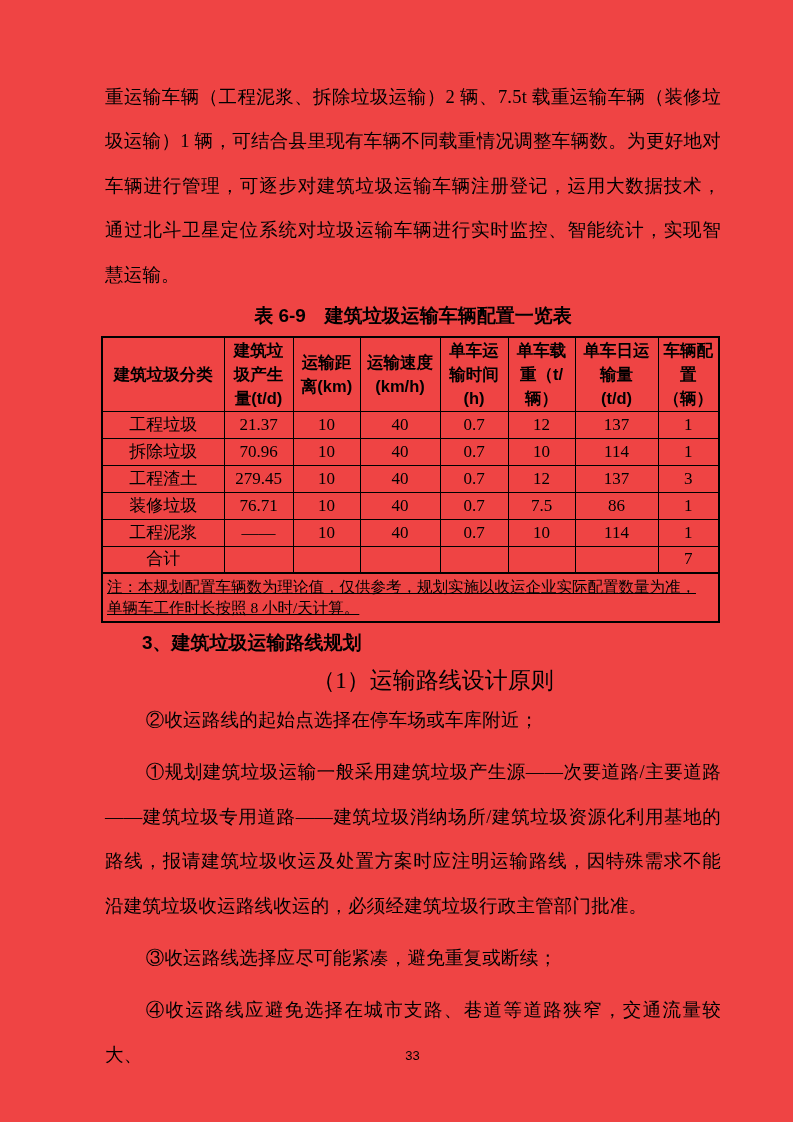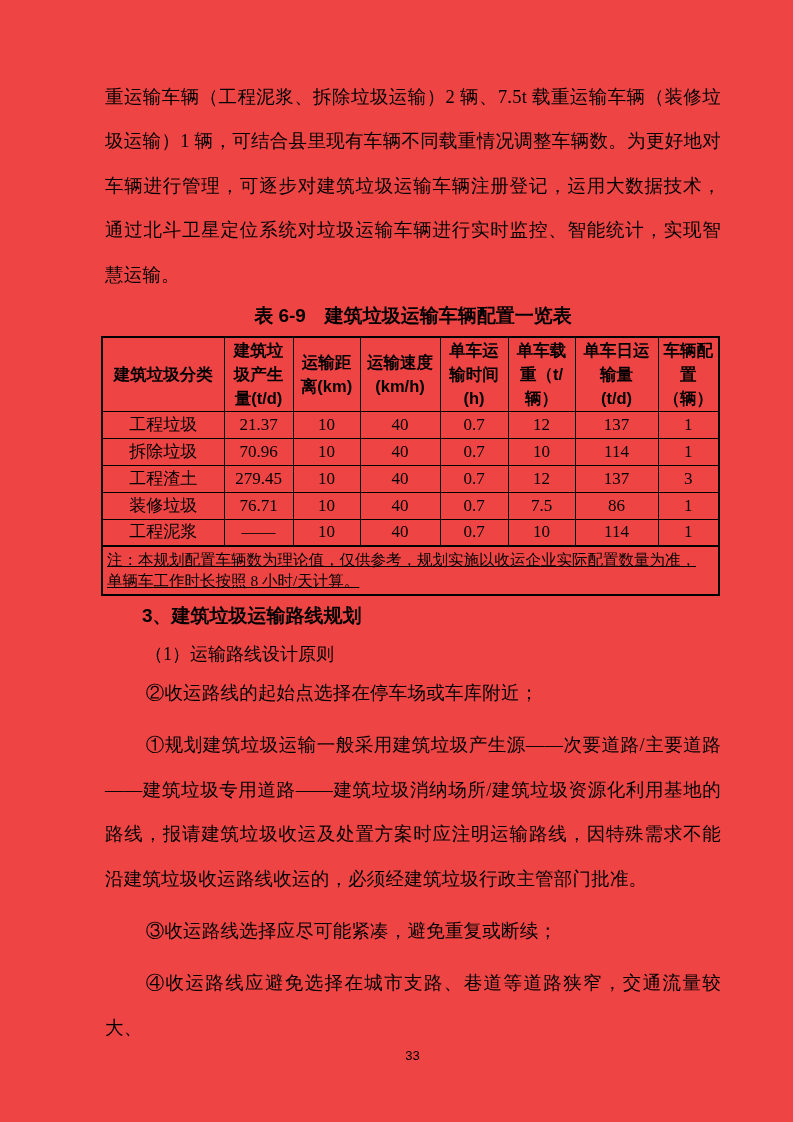--- a/index.html
+++ b/index.html
@@ -68,23 +68,24 @@
   .section-heading {
     margin: 7px 0 0 0;
     font-family: "Liberation Sans", "DejaVu Sans", sans-serif;
     font-weight: bold;
     font-size: 19px;
     line-height: 26px;
     text-indent: 37px;
   }
   .sub-heading {
     margin: 10px 0 0 0;
-    font-size: 18px;
+    font-size: 23px;
     line-height: 30px;
     text-indent: 40px;
+    text-align: center;
   }
   p.list-para {
     margin: 8px 0 0 0;
     font-size: 18.5px;
     line-height: 44.4px;
     text-align: justify;
     text-indent: 2.2em;
     letter-spacing: 0.2px;
   }
   p.list-single { margin-top: 2px; }
@@ -187,20 +188,30 @@
           <tr>
             <td>工程泥浆</td>
             <td>——</td>
             <td>10</td>
             <td>40</td>
             <td>0.7</td>
             <td>10</td>
             <td>114</td>
             <td>1</td>
           </tr>
+          <tr>
+            <td>合计</td>
+            <td></td>
+            <td></td>
+            <td></td>
+            <td></td>
+            <td></td>
+            <td></td>
+            <td>7</td>
+          </tr>
         </tbody>
       <tbody>
         <tr class="note-row">
           <td colspan="8">注：本规划配置车辆数为理论值，仅供参考，规划实施以收运企业实际配置数量为准，
 单辆车工作时长按照 8 小时/天计算。</td>
         </tr>
       </tbody>
     </table>
 
     <p class="section-heading">3、建筑垃圾运输路线规划</p>

